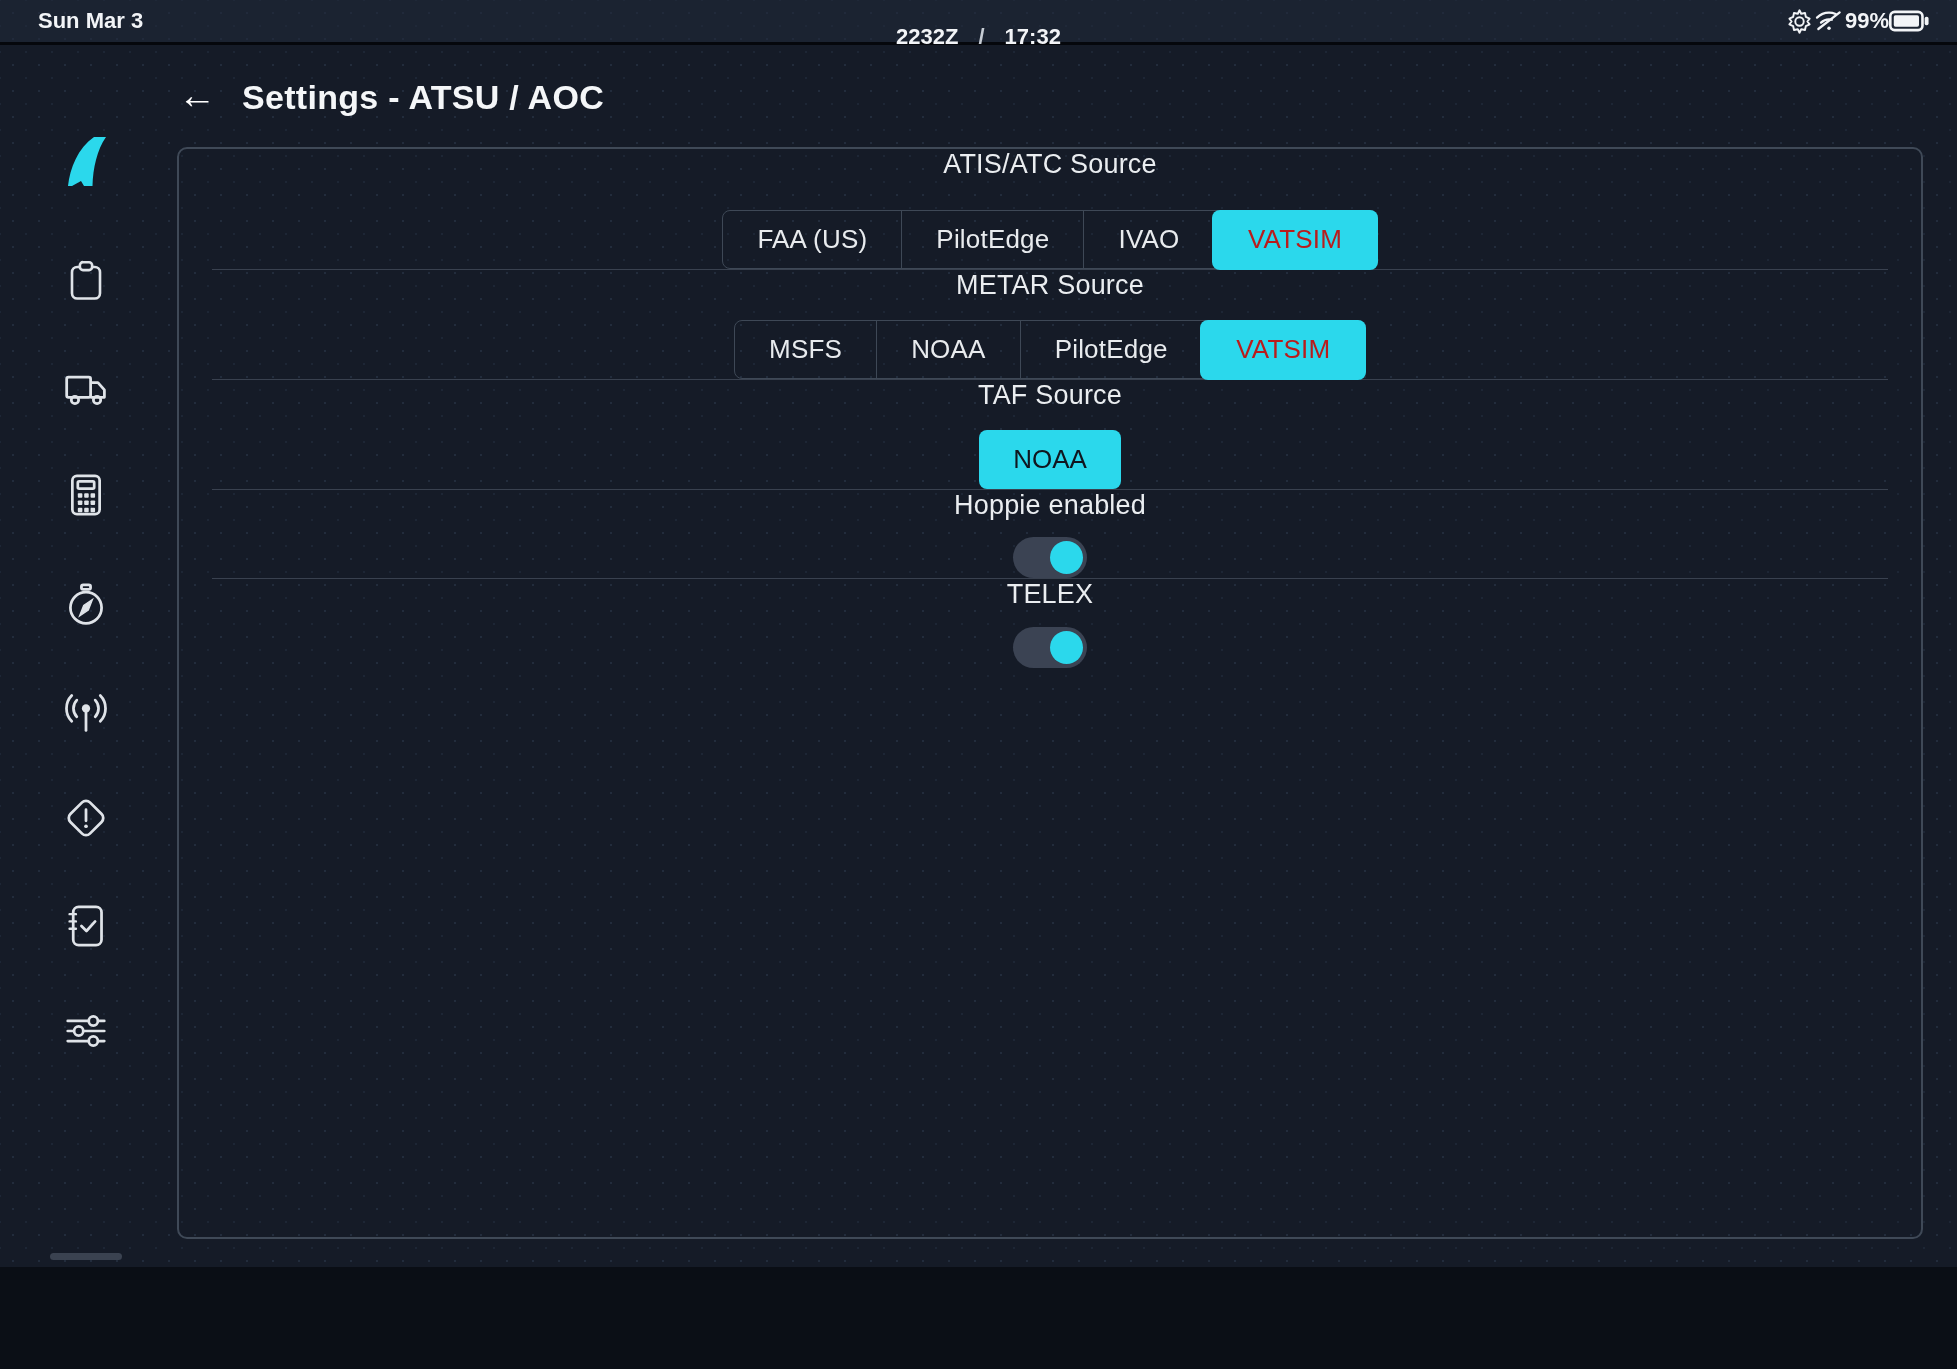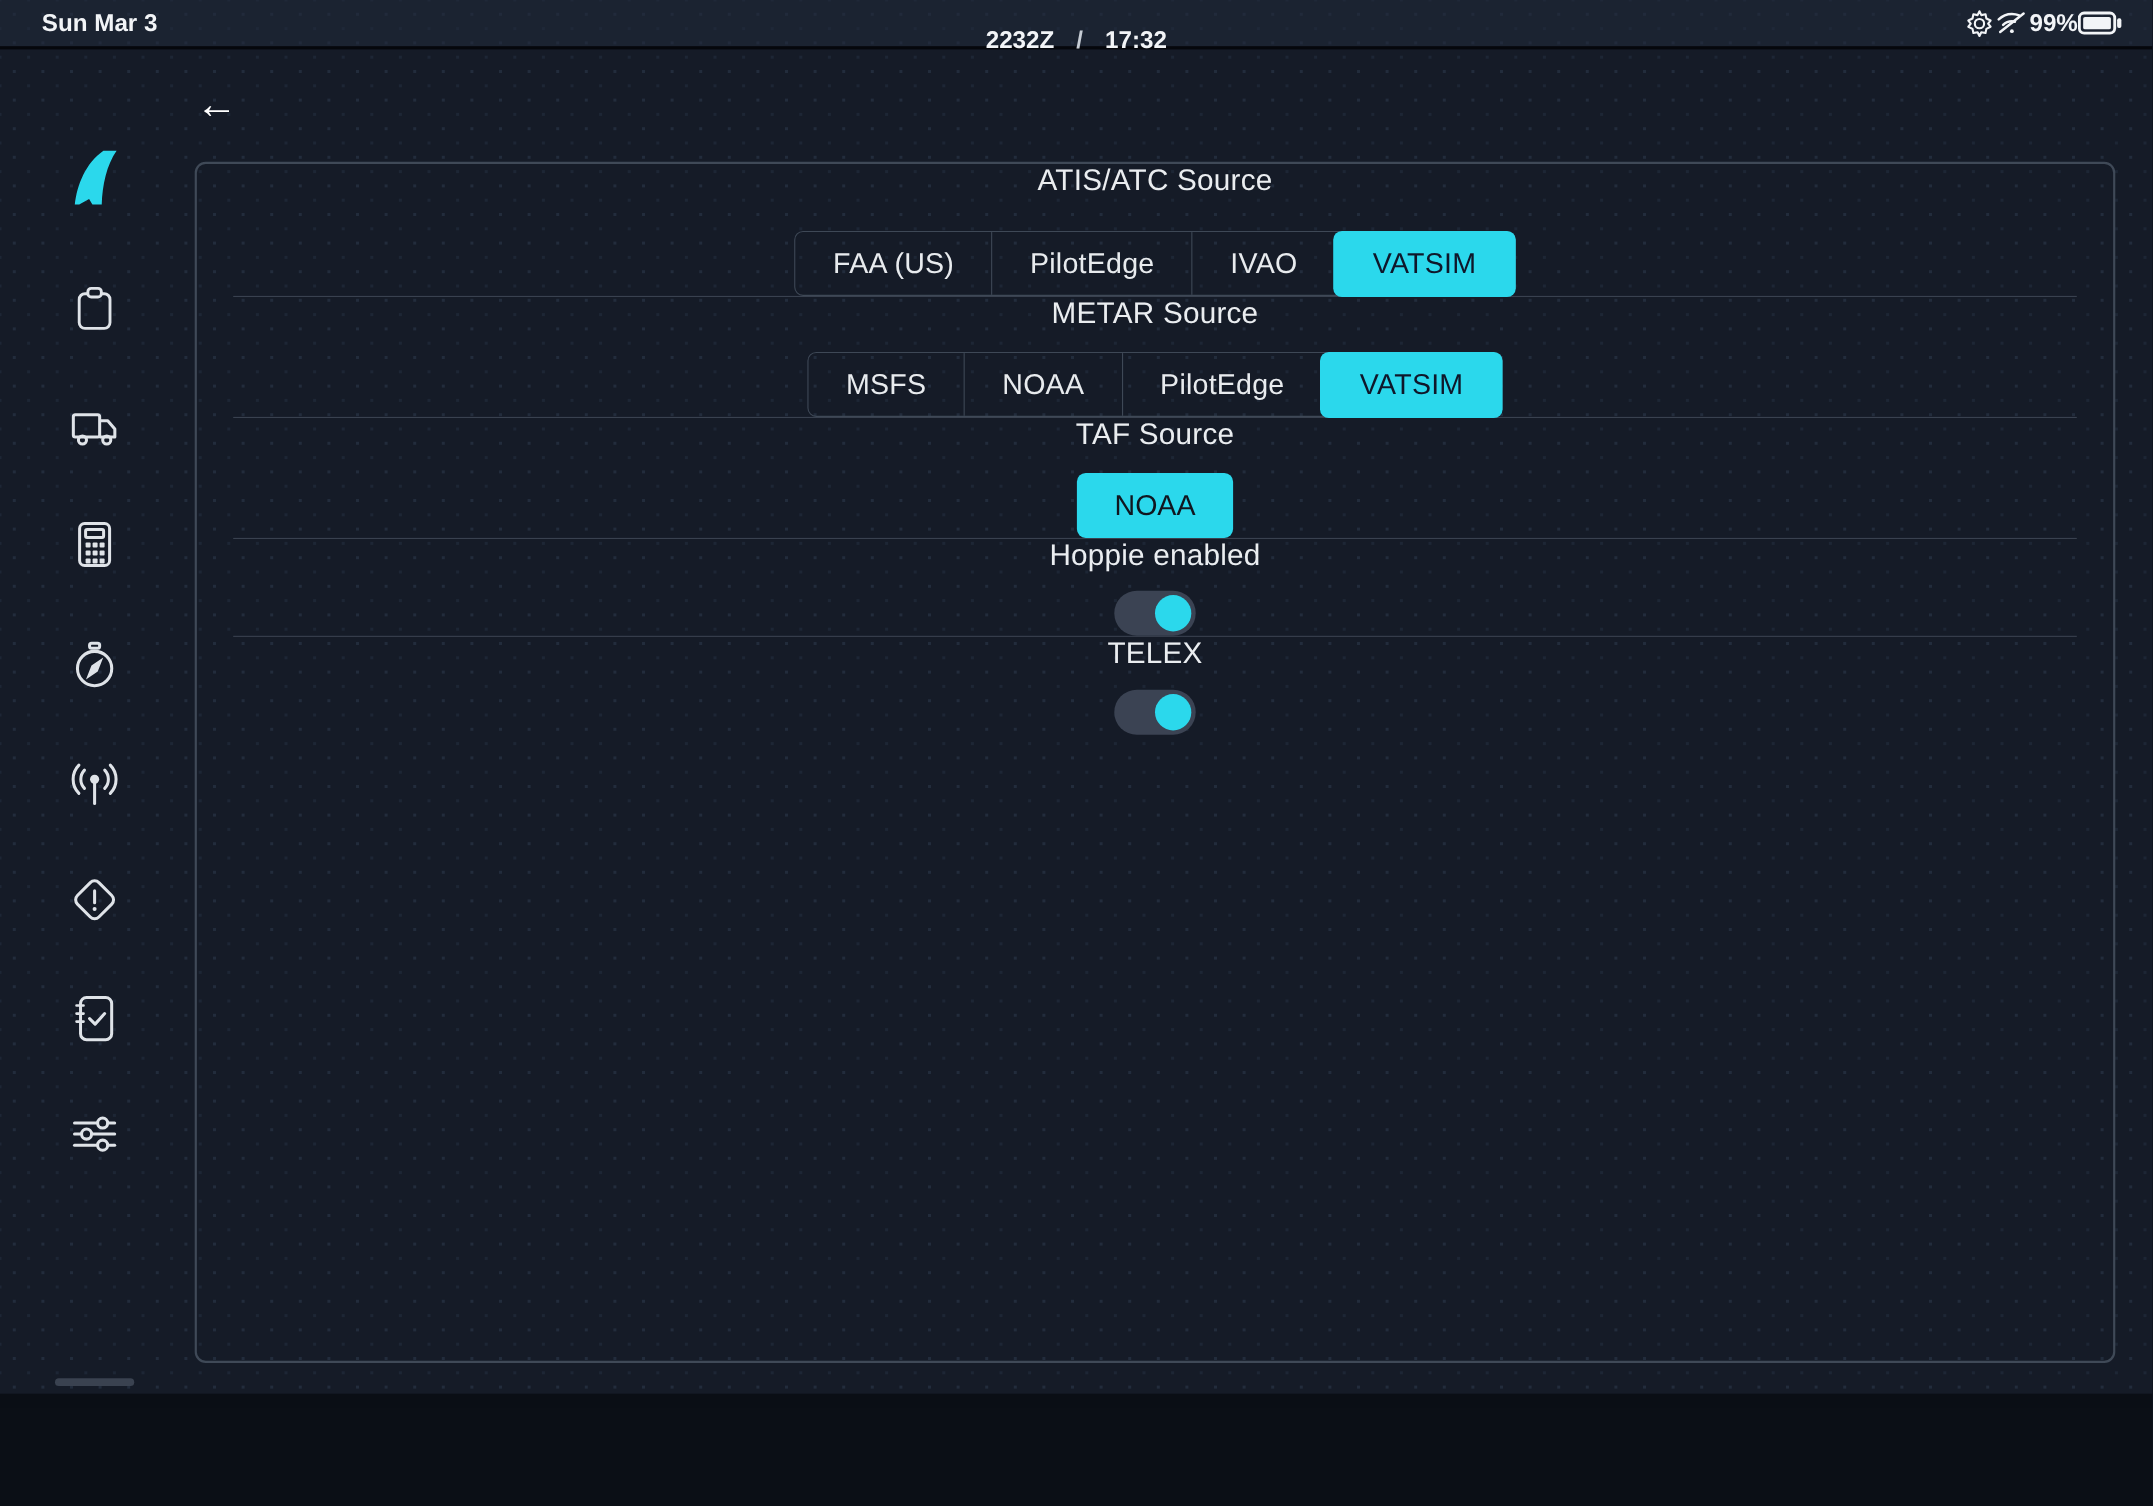--- a/index.html
+++ b/index.html
@@ -67,21 +67,21 @@
   .slabel { font-size:27px; font-weight:500; color:#eaedf0; letter-spacing:.2px; }
 
   
   .btn-group { display:flex; align-items:stretch; height:59px;
     border:1.5px solid #3e4856; border-radius:8px; }
   .seg-btn { display:flex; align-items:center; justify-content:center;
     padding:0 34px; font-size:26px; color:#e8ebee; cursor:pointer;
     background:transparent; border:none; border-left:1.5px solid #3e4856;
     font-family:inherit; letter-spacing:.2px; }
   .seg-btn:first-child { border-left:none; }
-  .seg-btn.selected { background:#2bd8ec; color:#0f172a; border-radius:8px;
+  .seg-btn.selected { background:#2bd8ec; color:#b91c1c; border-radius:8px;
     margin:-1.5px; padding:0 36px; border-left:none; }
   .single-btn { height:59px; min-width:140px; padding:0 34px;
     display:flex; align-items:center; justify-content:center;
     background:#2bd8ec; color:#10161f; font-size:26px; border:none;
     border-radius:8px; cursor:pointer; font-family:inherit; }
 
   
   .toggle { position:relative; width:74px; height:41px; border-radius:21px;
     background:#3b4353; cursor:pointer; flex:none; }
   .toggle .knob { position:absolute; top:4px; right:4px; width:33px; height:33px;
@@ -250,20 +250,21 @@
           <path d="M24 4l3 6.2 6.8-1.4 1.4 6.8L42 19l-4 5 4 5-6.8 3.4-1.4 6.8-6.8-1.4L24 44l-3-6.2-6.8 1.4-1.4-6.8L6 29l4-5-4-5 6.8-3.4 1.4-6.8 6.8 1.4z"></path>
         </svg>
       </span>
     </span>
   </nav>
 
   <main class="main">
 
     <div class="page-header">
       <span class="back-arrow">←</span>
+      <h1 class="page-title">Settings - ATSU / AOC</h1>
     </div>
 
     <section class="panel">
 
       <div class="srow h-xl">
         <span class="slabel">ATIS/ATC Source</span>
         <div class="btn-group">
           <button class="seg-btn">FAA (US)</button>
           <button class="seg-btn">PilotEdge</button>
           <button class="seg-btn">IVAO</button>

